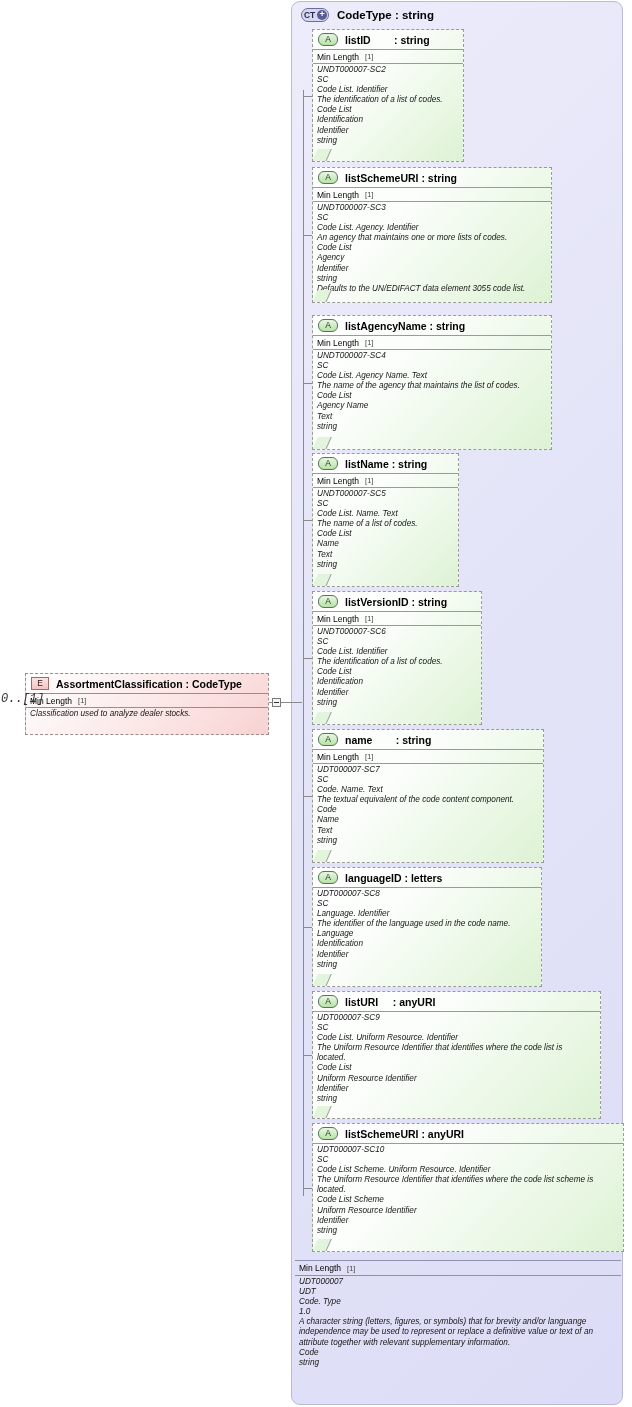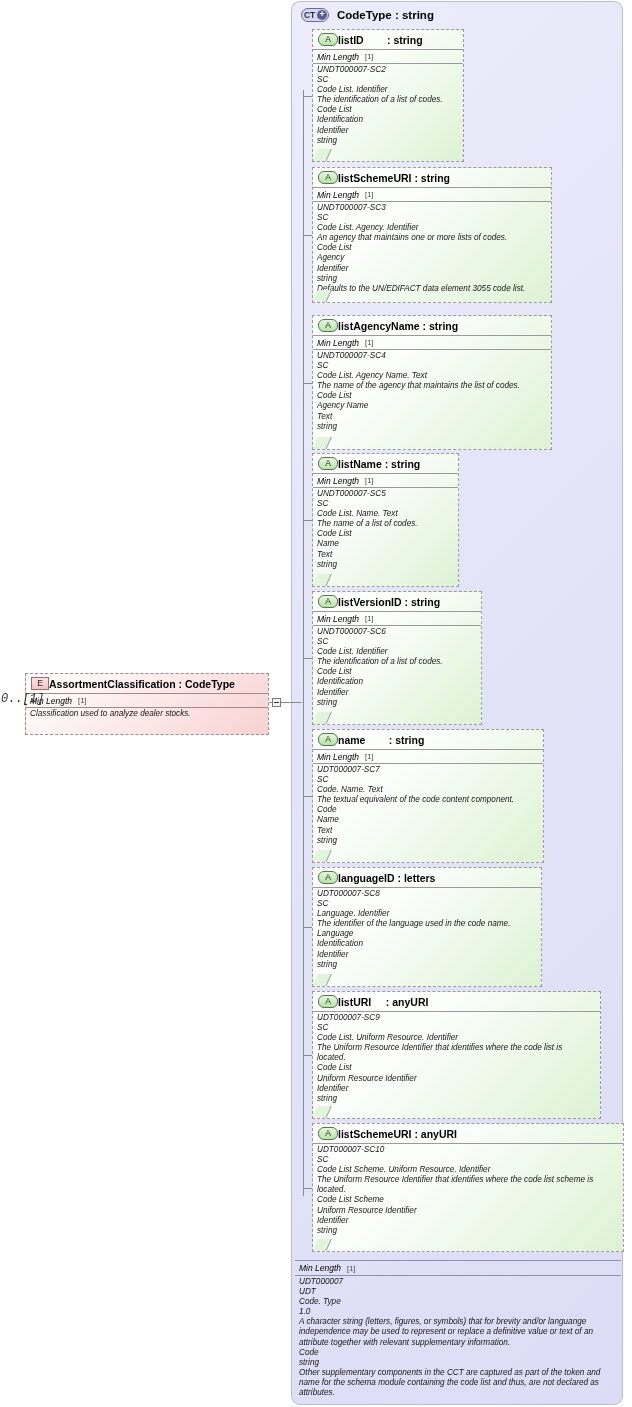--- a/index.html
+++ b/index.html
@@ -121,38 +121,38 @@
     box-sizing: border-box;
     border: 1px solid #a06a6a;
     background: linear-gradient(#fbe3e3, #f4c4c4);
     font-size: 8.5px;
     line-height: 11px;
     text-align: center;
     color: #3a1616;
     flex: none;
   }
   .node-title {
+    margin-left: 7px;
     font-size: 10.5px;
     font-weight: bold;
     color: #000000;
     white-space: pre;
   }
 
   .facet-row {
     border-top: 1px solid #9a9a9a;
     border-bottom: 1px solid #9a9a9a;
     height: 13px;
     display: flex;
     align-items: center;
     padding-left: 4px;
     white-space: nowrap;
   }
   .facet-name {
     font-size: 8.5px;
-    font-style: italic;
     color: #000000;
   }
   .facet-card {
     margin-left: 6px;
     font-size: 7.5px;
     color: #444444;
   }
   .node.elem .facet-row {
     border-top: 1px solid #a08a8a;
     border-bottom: 1px solid #a08a8a;
@@ -445,21 +445,20 @@
       <span class="facet-card">[1]</span>
     </div>
     <div class="doc" id="ct-foot-doc">
         <div>UDT000007</div>
         <div>UDT</div>
         <div>Code. Type</div>
         <div>1.0</div>
         <div>A character string (letters, figures, or symbols) that for brevity and/or languange independence may be used to represent or replace a definitive value or text of an attribute together with relevant supplementary information.</div>
         <div>Code</div>
         <div>string</div>
-        <div>Other supplementary components in the CCT are captured as part of the token and name for the schema module containing the code list and thus, are not declared as attributes.</div>
       </div>
   </div>
 </div>
 
 <div class="node elem" id="element-box" style="left:25px; top:673px; width:244px; height:62px;">
   <div class="node-head">
     <span class="e-icon">E</span>
     <span class="node-title">AssortmentClassification : CodeType</span>
   </div>
   <div class="facet-row">

